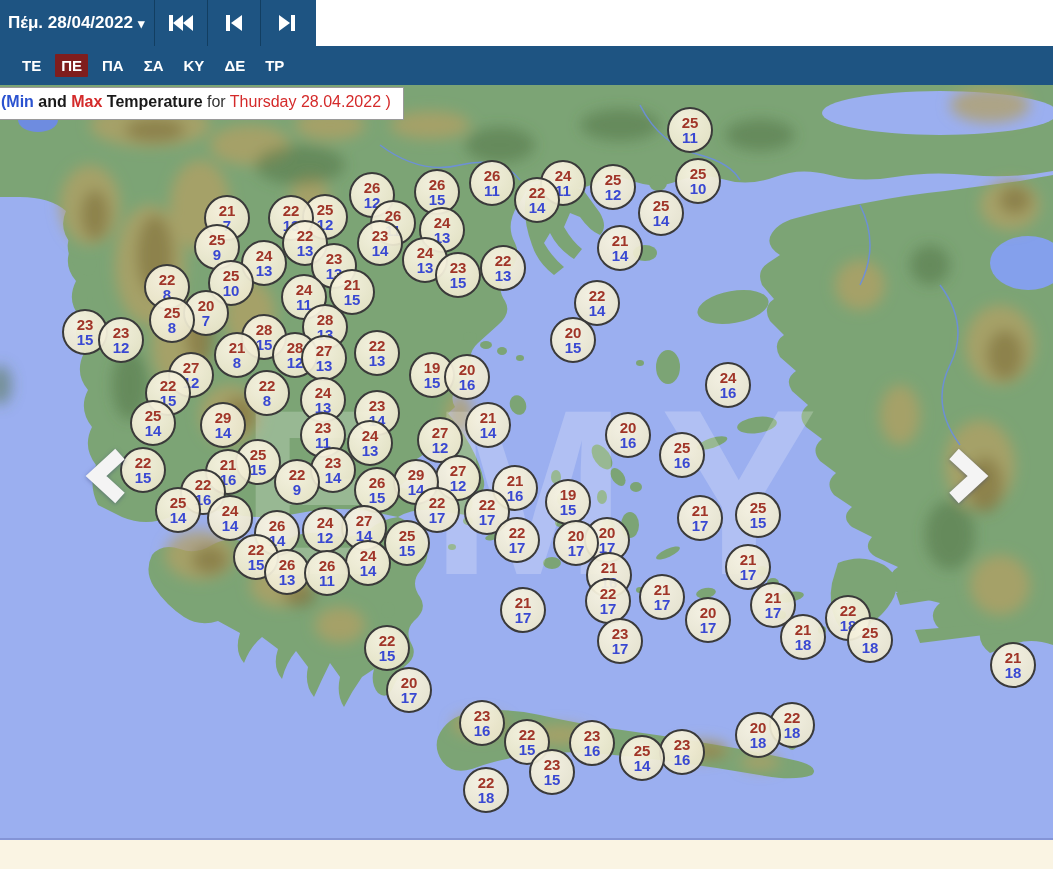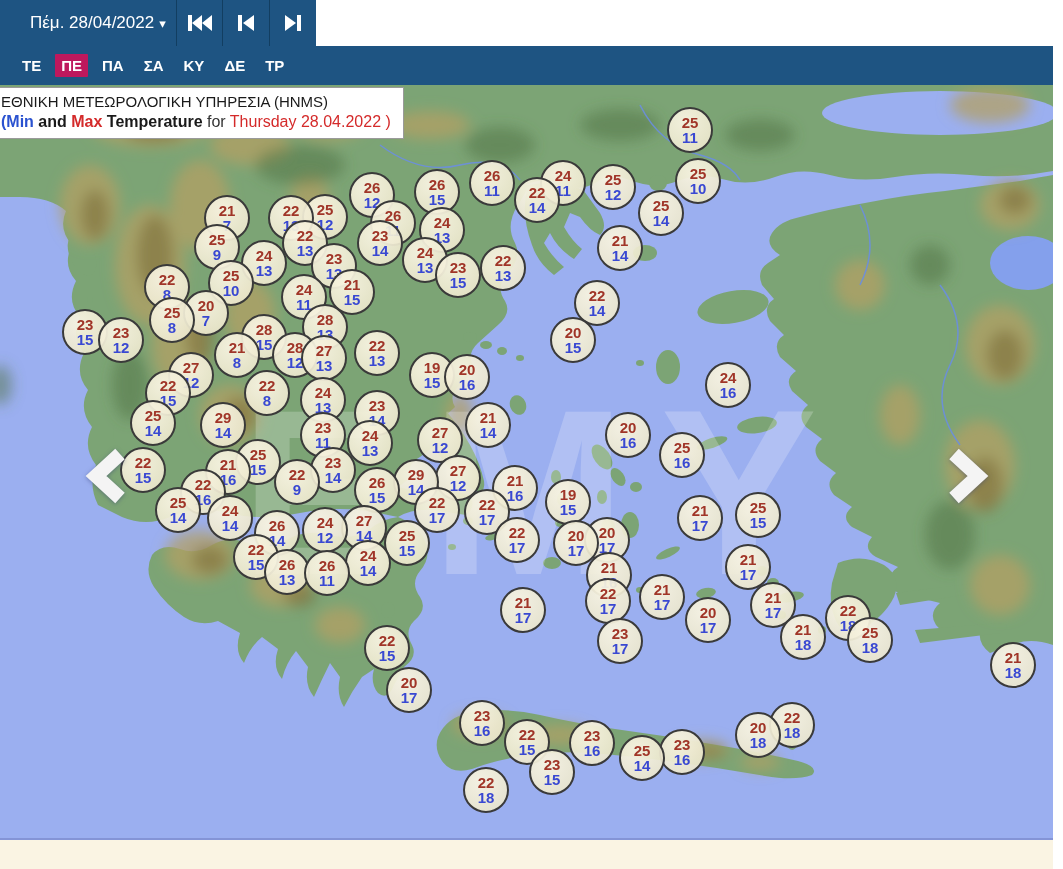--- a/index.html
+++ b/index.html
@@ -7,40 +7,40 @@
     width:1063px;height:869px;position:relative;overflow:hidden;
     background:#ffffff;font-family:"Liberation Sans",sans-serif;
     -webkit-font-smoothing:antialiased;
   }
   
   .toolbar{
     position:absolute;top:0;left:0;width:316px;height:46px;
     background:#1e5482;display:flex;align-items:stretch;color:#fff;
   }
   .date-btn{
-    display:flex;align-items:center;padding:0 10px 0 30px;
-    font-size:17px;font-weight:normal;cursor:pointer;white-space:nowrap;
+    display:flex;align-items:center;padding:0 10px 0 8px;
+    font-size:17px;font-weight:bold;cursor:pointer;white-space:nowrap;
   }
   .caret{font-size:13px;margin-left:5px;line-height:1;}
   .tb-sep{width:1px;background:#123e61;}
   .nav-btn{
     width:52px;display:flex;align-items:center;justify-content:center;cursor:pointer;
   }
   .nav-btn svg{display:block;}
   
   .daybar{
     position:absolute;top:46px;left:0;width:1053px;height:39px;
     background:#1e5482;display:flex;align-items:center;
     padding-left:16px;box-sizing:border-box;color:#fff;
   }
   .day-tab{
     font-size:15px;font-weight:bold;padding:3px 6px;margin-right:8px;
     cursor:pointer;border-radius:1px;
   }
-  .day-tab.active{background:#be185d;text-align:center;}
+  .day-tab.active{background:#7f1d1d;text-align:center;}
   
   .map{
     position:absolute;top:85px;left:0;width:1053px;height:753px;
     overflow:hidden;background:#9baff0;
   }
   .map svg.geo{position:absolute;top:0;left:0;}
   .watermark{
     position:absolute;left:240px;top:290px;font-size:235px;font-weight:bold;
     color:rgba(255,255,255,0.22);letter-spacing:34px;line-height:1;
     pointer-events:none;user-select:none;
@@ -268,21 +268,20 @@
       <path d="M380,60 Q420,90 460,80 Q500,70 520,95"></path>
       <path d="M640,20 Q660,60 700,70 Q730,78 740,95"></path>
       <path d="M940,200 Q970,240 950,280 Q930,320 960,360"></path>
       <path d="M860,120 Q880,160 860,200"></path>
     </g>
   </svg>
 
   <div class="watermark">ΕΜΥ</div>
 
   <div class="title-box">
-    <div class="l1">ΕΘΝΙΚΗ ΜΕΤΕΩΡΟΛΟΓΙΚΗ ΥΠΗΡΕΣΙΑ (HNMS)</div>
     <div class="l3" id="title-l3"><span class="tp-blue-bold">(Min </span><span class="tp-black-bold">and </span><span class="tp-red-bold">Max </span><span class="tp-black-bold">Temperature </span><span class="tp-black">for </span><span class="tp-red">Thursday 28.04.2022 )</span></div>
   </div>
 
   <div id="stations">
       <div class="st" style="left: 690px; top: 45px;">
         <div class="mx">25</div>
         <div class="mn">11</div>
       </div>
       <div class="st" style="left: 563px; top: 98px;">
         <div class="mx">24</div>

